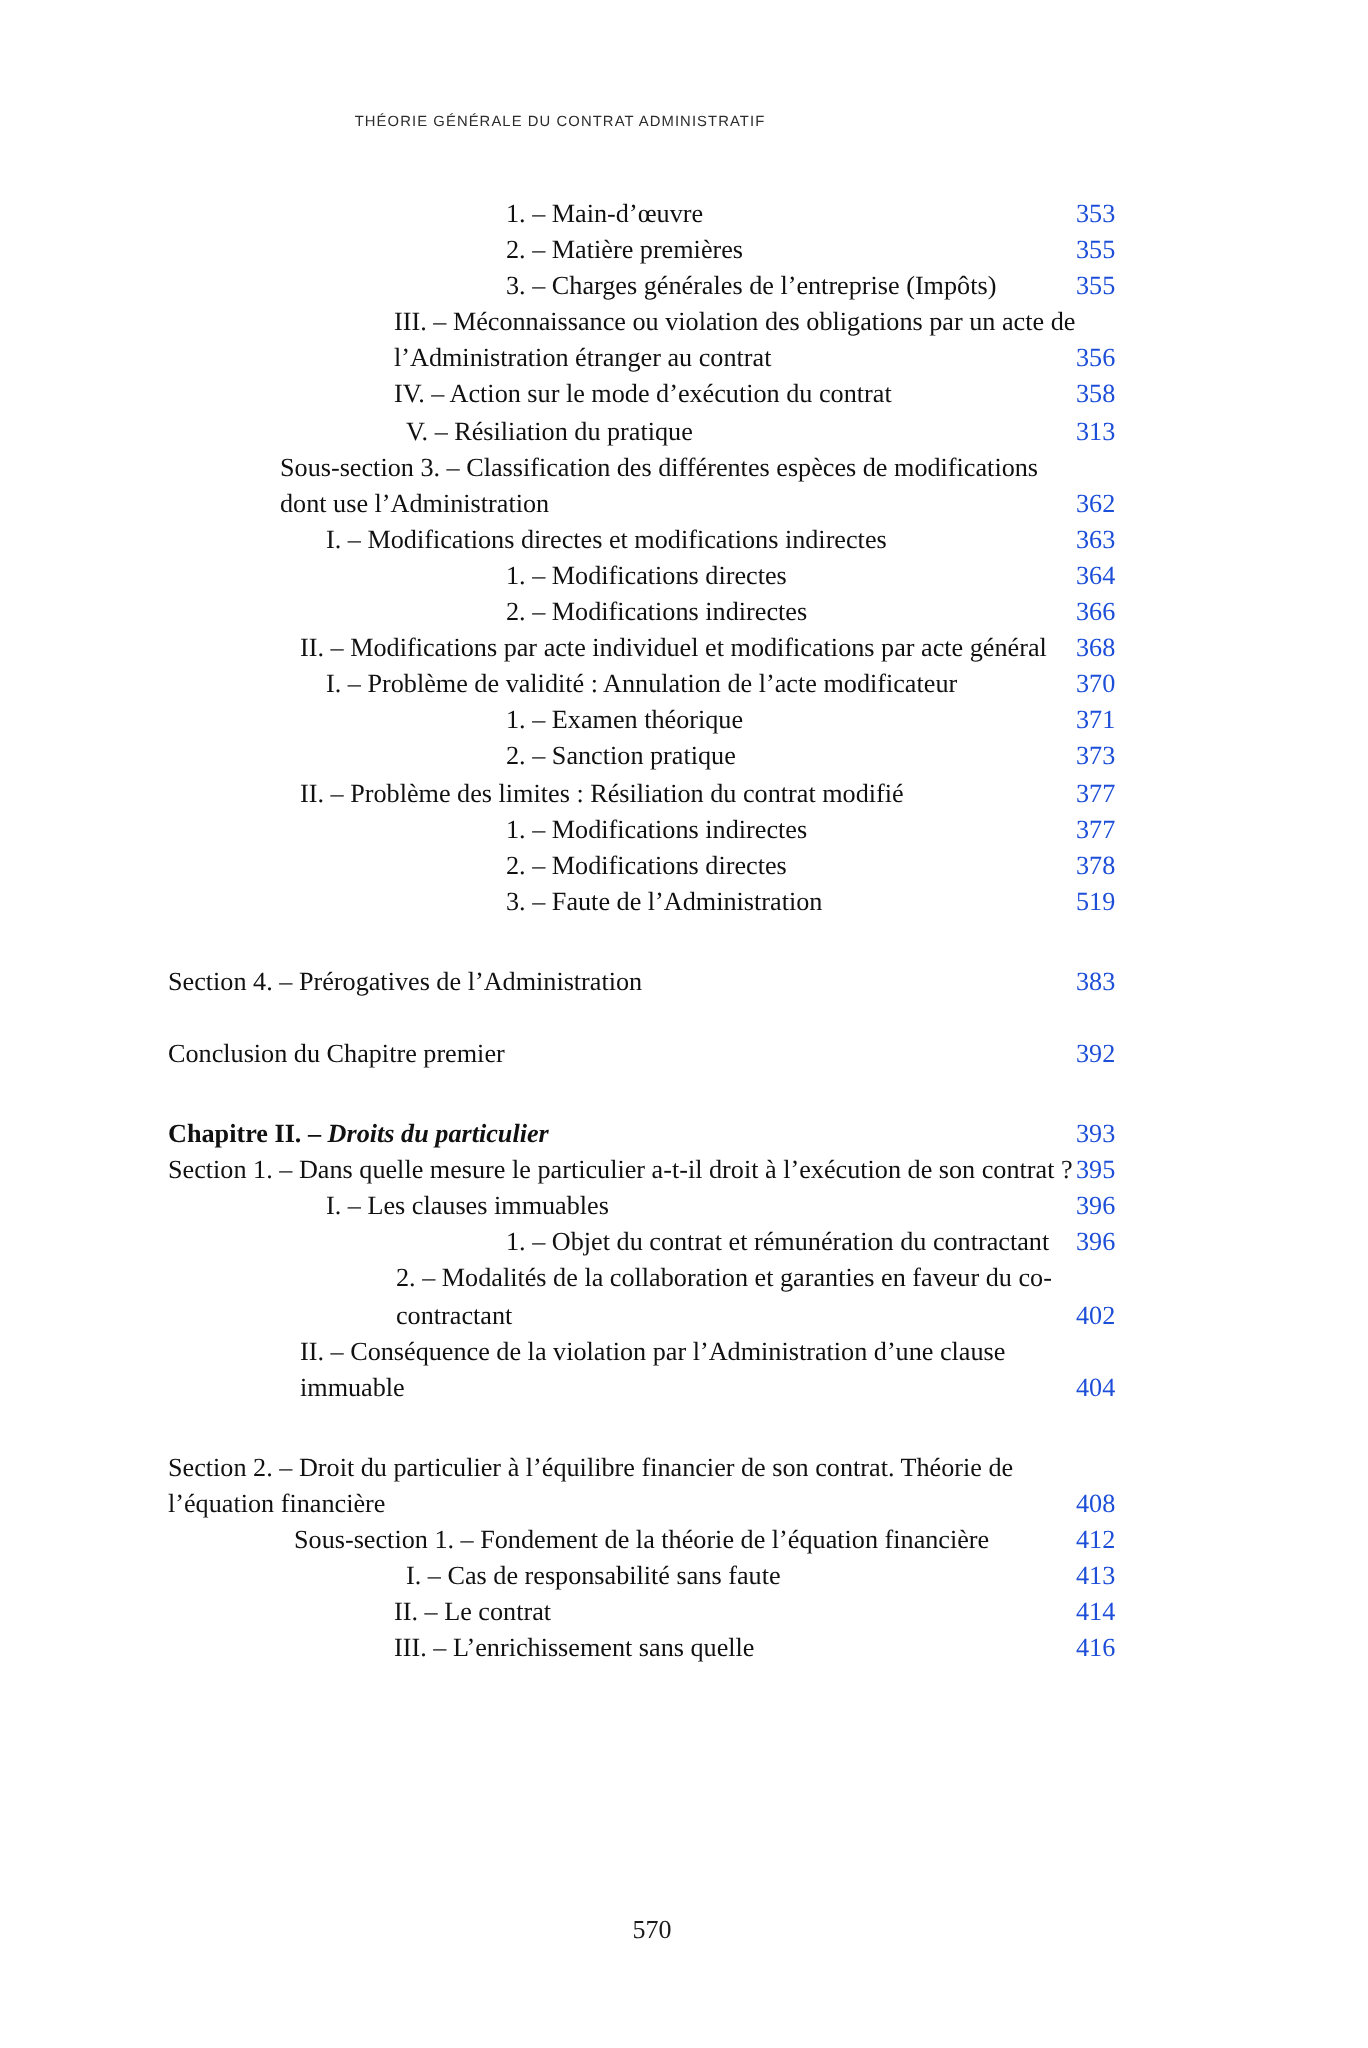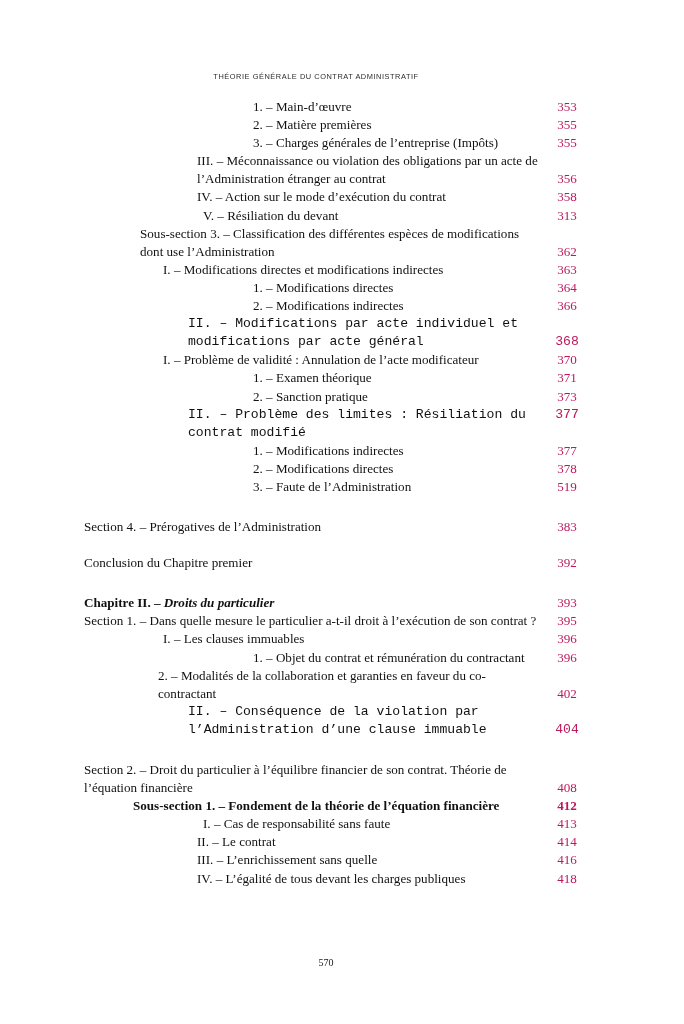--- a/index.html
+++ b/index.html
@@ -23,30 +23,29 @@
     top: 0;
     width: 684px;
     height: 1024px;
     background: #ffffff;
   }
 
   
   .running-head {
     position: absolute;
     left: 0;
-    top: 72px;
+    top: 56px;
     width: 560px;
     text-align: center;
     font-size: 7.4px;
     letter-spacing: 0.55px;
     color: #2b2b2b;
     font-family: "Liberation Sans", "DejaVu Sans", sans-serif;
     text-transform: uppercase;
     white-space: nowrap;
-    padding-left: 36px;
   }
 
   
   .toc {
     position: absolute;
     left: 84px;
     top: 98px;
     width: 504px;
   }
 
@@ -58,66 +57,66 @@
     color: #111111;
   }
 
   .entry .label {
     display: block;
     padding-right: 46px;
   }
 
   .entry .pageno {
     position: absolute;
-    right: 4px;
+    right: 16px;
     top: 0;
     width: 34px;
-    text-align: center;
+    text-align: left;
     font-size: 13.1px;
     line-height: 18.1px;
-    color: #be185d;
+    color: #1d4ed8;
   }
 
   
   .entry.multiline .pageno {
     top: auto;
     bottom: 0;
   }
 
   
   .lvl-0  { margin-left: 0px;   }
   .lvl-sub{ margin-left: 56px;  }
-  .lvl-sub2{ margin-left: 49px; font-weight: bold; }
+  .lvl-sub2{ margin-left: 63px; }
   .lvl-rom-a{ margin-left: 79px; }
   .lvl-rom-b{ margin-left: 113px; }
   .lvl-rom-c{ margin-left: 119px; }
-  .lvl-rom-d{ margin-left: 104px; font-family: Liberation Mono, monospace; }
+  .lvl-rom-d{ margin-left: 66px; }
   .lvl-num{ margin-left: 169px; }
-  .lvl-num2{ margin-left: 74px; }
+  .lvl-num2{ margin-left: 114px; }
 
   .chapter {
     font-weight: bold;
   }
   .chapter .title-italic {
     font-style: italic;
     font-weight: bold;
   }
   .chapter .pageno {
     font-weight: normal;
   }
   .gap-md { height: 18px; }
   .gap-lg { height: 22px; }
 
   .folio {
     position: absolute;
     left: 0;
     top: 957px;
     width: 652px;
     text-align: center;
-    font-size: 10px;
+    font-size: 13px;
     color: #1a1a1a;
   }
 </style>
 </head>
 <body>
 
 <div class="page">
 
   <div class="running-head">Théorie générale du contrat administratif</div>
 
@@ -138,21 +137,21 @@
         </div>
         <div class="entry lvl-rom-b multiline">
           <span class="label">III. – Méconnaissance ou violation des obligations par un acte de l’Administration étranger au contrat</span>
           <span class="pageno">356</span>
         </div>
         <div class="entry lvl-rom-b">
           <span class="label">IV. – Action sur le mode d’exécution du contrat</span>
           <span class="pageno">358</span>
         </div>
         <div class="entry lvl-rom-c">
-          <span class="label">V. – Résiliation du devant</span>
+          <span class="label">V. – Résiliation du pratique</span>
           <span class="pageno">313</span>
         </div>
         <div class="entry lvl-sub multiline">
           <span class="label">Sous-section 3. – Classification des différentes espèces de modifications dont use l’Administration</span>
           <span class="pageno">362</span>
         </div>
         <div class="entry lvl-rom-a">
           <span class="label">I. – Modifications directes et modifications indirectes</span>
           <span class="pageno">363</span>
         </div>
@@ -258,23 +257,19 @@
           <span class="pageno">413</span>
         </div>
         <div class="entry lvl-rom-b">
           <span class="label">II. – Le contrat</span>
           <span class="pageno">414</span>
         </div>
         <div class="entry lvl-rom-b">
           <span class="label">III. – L’enrichissement sans quelle</span>
           <span class="pageno">416</span>
         </div>
-        <div class="entry lvl-rom-b">
-          <span class="label">IV. – L’égalité de tous devant les charges publiques</span>
-          <span class="pageno">418</span>
-        </div>
       </div>
 
   </div>
 
   <div class="folio">570</div>
 
 </div>
 
 </body></html>

